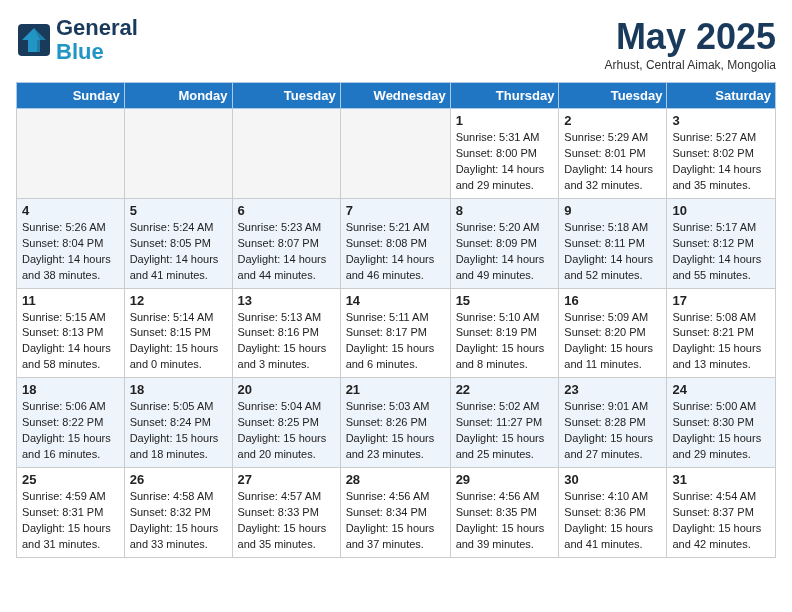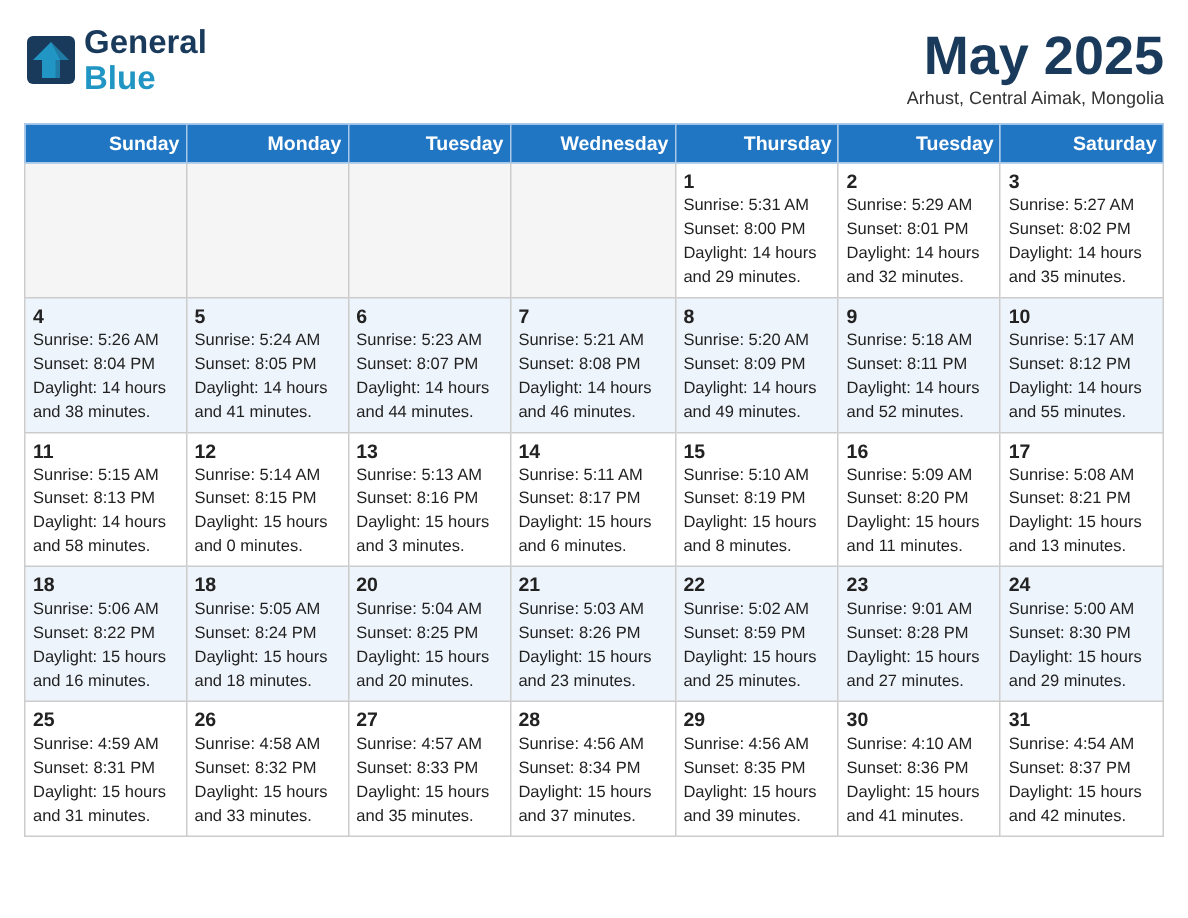--- a/index.html
+++ b/index.html
@@ -279,21 +279,21 @@
         <td>
           <div class="day-number">21</div>
           <div class="day-info" style="white-space: pre-line;">Sunrise: 5:03 AM
 Sunset: 8:26 PM
 Daylight: 15 hours
 and 23 minutes.</div>
         </td>
         <td>
           <div class="day-number">22</div>
           <div class="day-info" style="white-space: pre-line;">Sunrise: 5:02 AM
-Sunset: 8:59 PM
+Sunset: 11:27 PM
 Daylight: 15 hours
 and 25 minutes.</div>
         </td>
         <td>
           <div class="day-number">23</div>
           <div class="day-info" style="white-space: pre-line;">Sunrise: 9:01 AM
 Sunset: 8:28 PM
 Daylight: 15 hours
 and 27 minutes.</div>
         </td>

